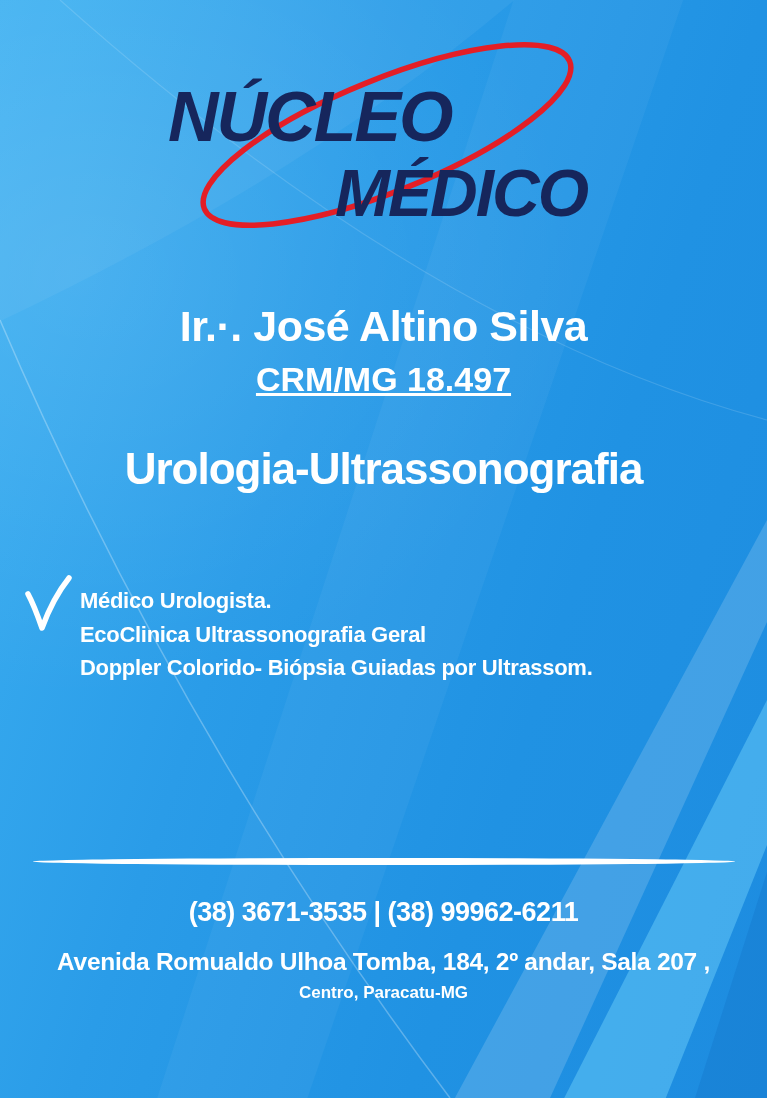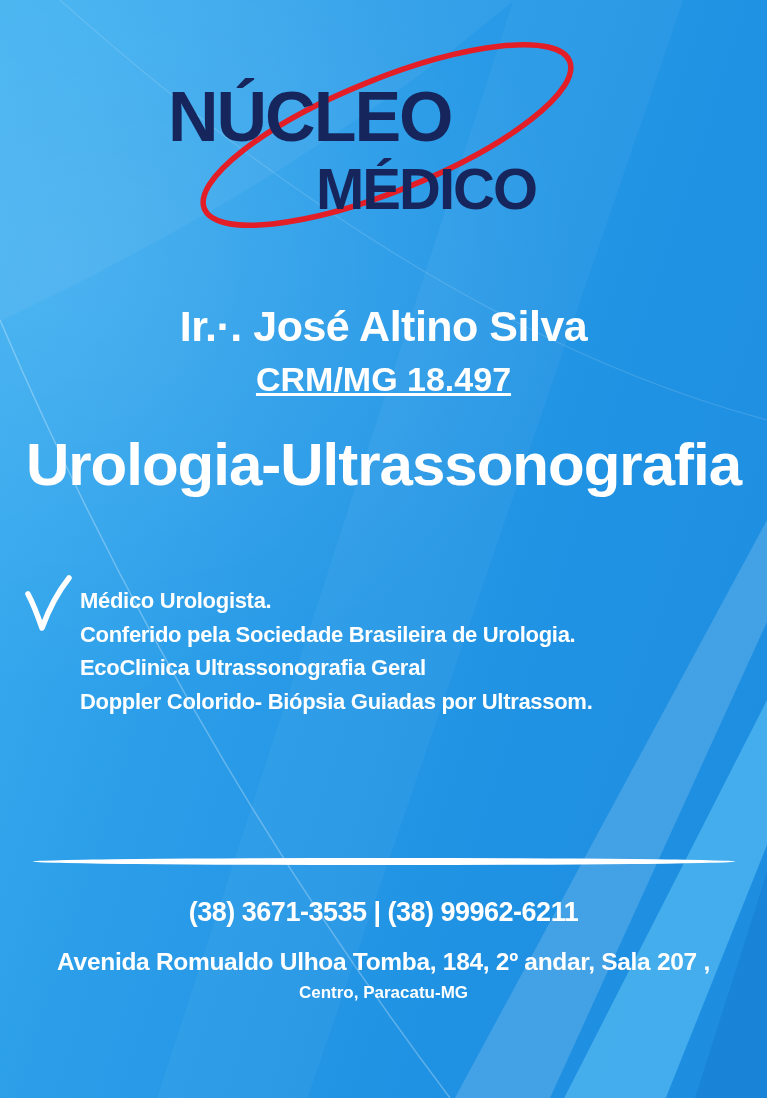--- a/index.html
+++ b/index.html
@@ -9,28 +9,28 @@
   }
   .card{
     position:relative; width:767px; height:1098px; overflow:hidden;
     font-family:"Liberation Sans", sans-serif; font-weight:700;
     background:
       radial-gradient(120% 70% at 10% 25%, rgba(255,255,255,.10), rgba(255,255,255,0) 55%),
       linear-gradient(108deg, var(--background-top) 0%, #2a9ce8 38%, #2092e3 68%, var(--background-bottom) 100%);
   }
   .bg-swoosh{position:absolute; inset:0; width:100%; height:100%;}
   .abs{position:absolute;}
-  .logo-word{color:var(--navy); letter-spacing:-2px; line-height:1; white-space:nowrap;}
+  .logo-word{color:var(--navy); letter-spacing:-2px; line-height:1; white-space:nowrap;font-style:italic;}
   .w-nucleo{left:168px; top:82px; font-size:70px;}
-  .w-medico{left:316px; top:160px; font-size:58px;}
+  .w-medico{left:335px; top:160px; font-size:66px;}
   .white{color:var(--text); white-space:nowrap;}
   .centered{left:0; width:767px; text-align:center;}
   .doctor-name{top:302px; font-size:43px; letter-spacing:-0.5px;}
   .doctor-crm{top:360px; font-size:34px;text-decoration:underline;}
-  .doctor-specialty{top:430px; font-size:60px; letter-spacing:-1px;}
+  .doctor-specialty{top:444px; font-size:44px; letter-spacing:-1px;}
   .qual-list{left:80px; top:584px; font-size:22px; line-height:33.5px; letter-spacing:-0.3px;}
   .qual-line{white-space:nowrap;}
   .check-svg{left:22px; top:572px;}
   .divider{left:33px; top:858px; width:702px; height:7px; background:var(--text); border-radius:50%;}
   .phones{top:897px; font-size:27px; letter-spacing:-0.5px;}
   .addr1{top:948px; font-size:24.5px; letter-spacing:-0.3px;}
   .addr2{top:983px; font-size:17px;}
   .email{top:1026px; font-size:26px;}
 </style>
 </head>
@@ -58,21 +58,20 @@
 
   <div class="abs white centered doctor-name">Ir.·. José Altino Silva</div>
   <div class="abs white centered doctor-crm">CRM/MG 18.497</div>
   <div class="abs white centered doctor-specialty">Urologia-Ultrassonografia</div>
 
   <svg class="abs check-svg" width="52" height="66" viewBox="0 0 52 66" aria-hidden="true">
     <path d="M6,22 Q12,33 20,56 Q31,26 47,6" fill="none" stroke="#ffffff" stroke-width="5.5" stroke-linecap="round" stroke-linejoin="round"></path>
   </svg>
   <div class="abs white qual-list">
     <div class="qual-line">Médico Urologista.</div>
-    <div class="qual-line">Conferido pela Sociedade Brasileira de Urologia.</div>
     <div class="qual-line">EcoClinica Ultrassonografia Geral</div>
     <div class="qual-line">Doppler Colorido- Biópsia Guiadas por Ultrassom.</div>
   </div>
 
   <div class="abs divider"></div>
 
   <div class="abs white centered phones">(38) 3671-3535 | (38) 99962-6211</div>
   <div class="abs white centered addr1">Avenida Romualdo Ulhoa Tomba, 184, 2º andar, Sala 207 ,</div>
   <div class="abs white centered addr2">Centro, Paracatu-MG</div>
 

